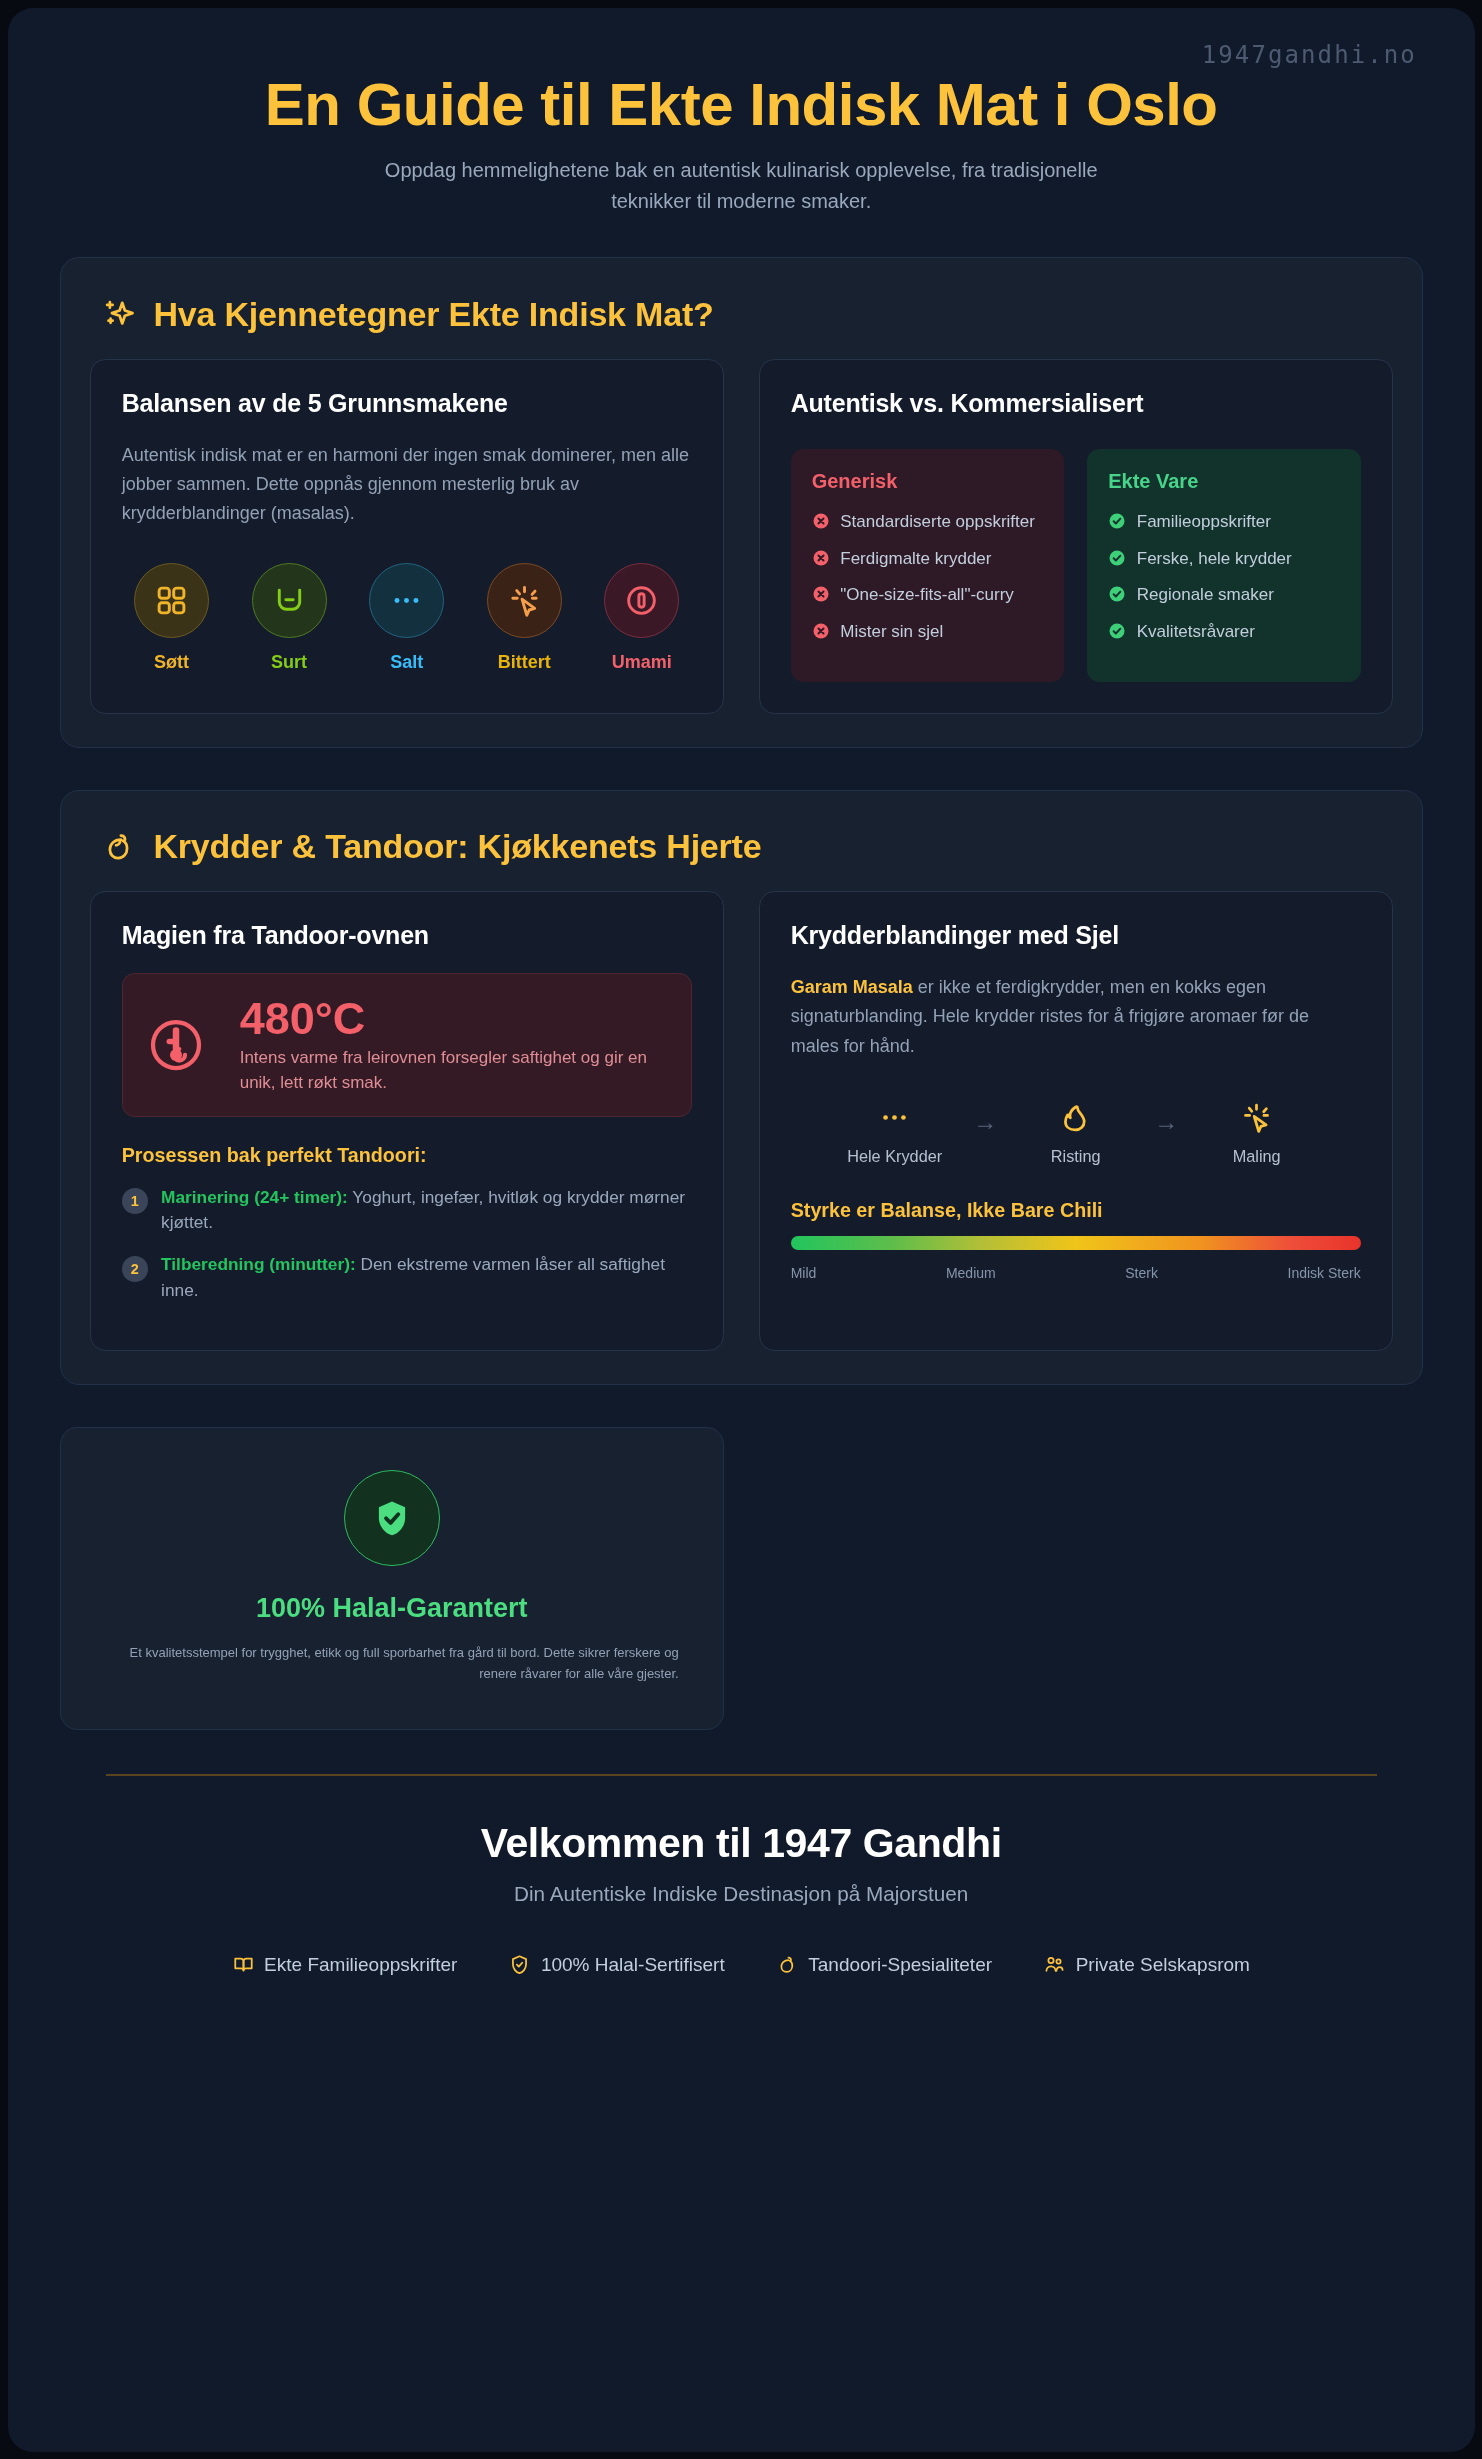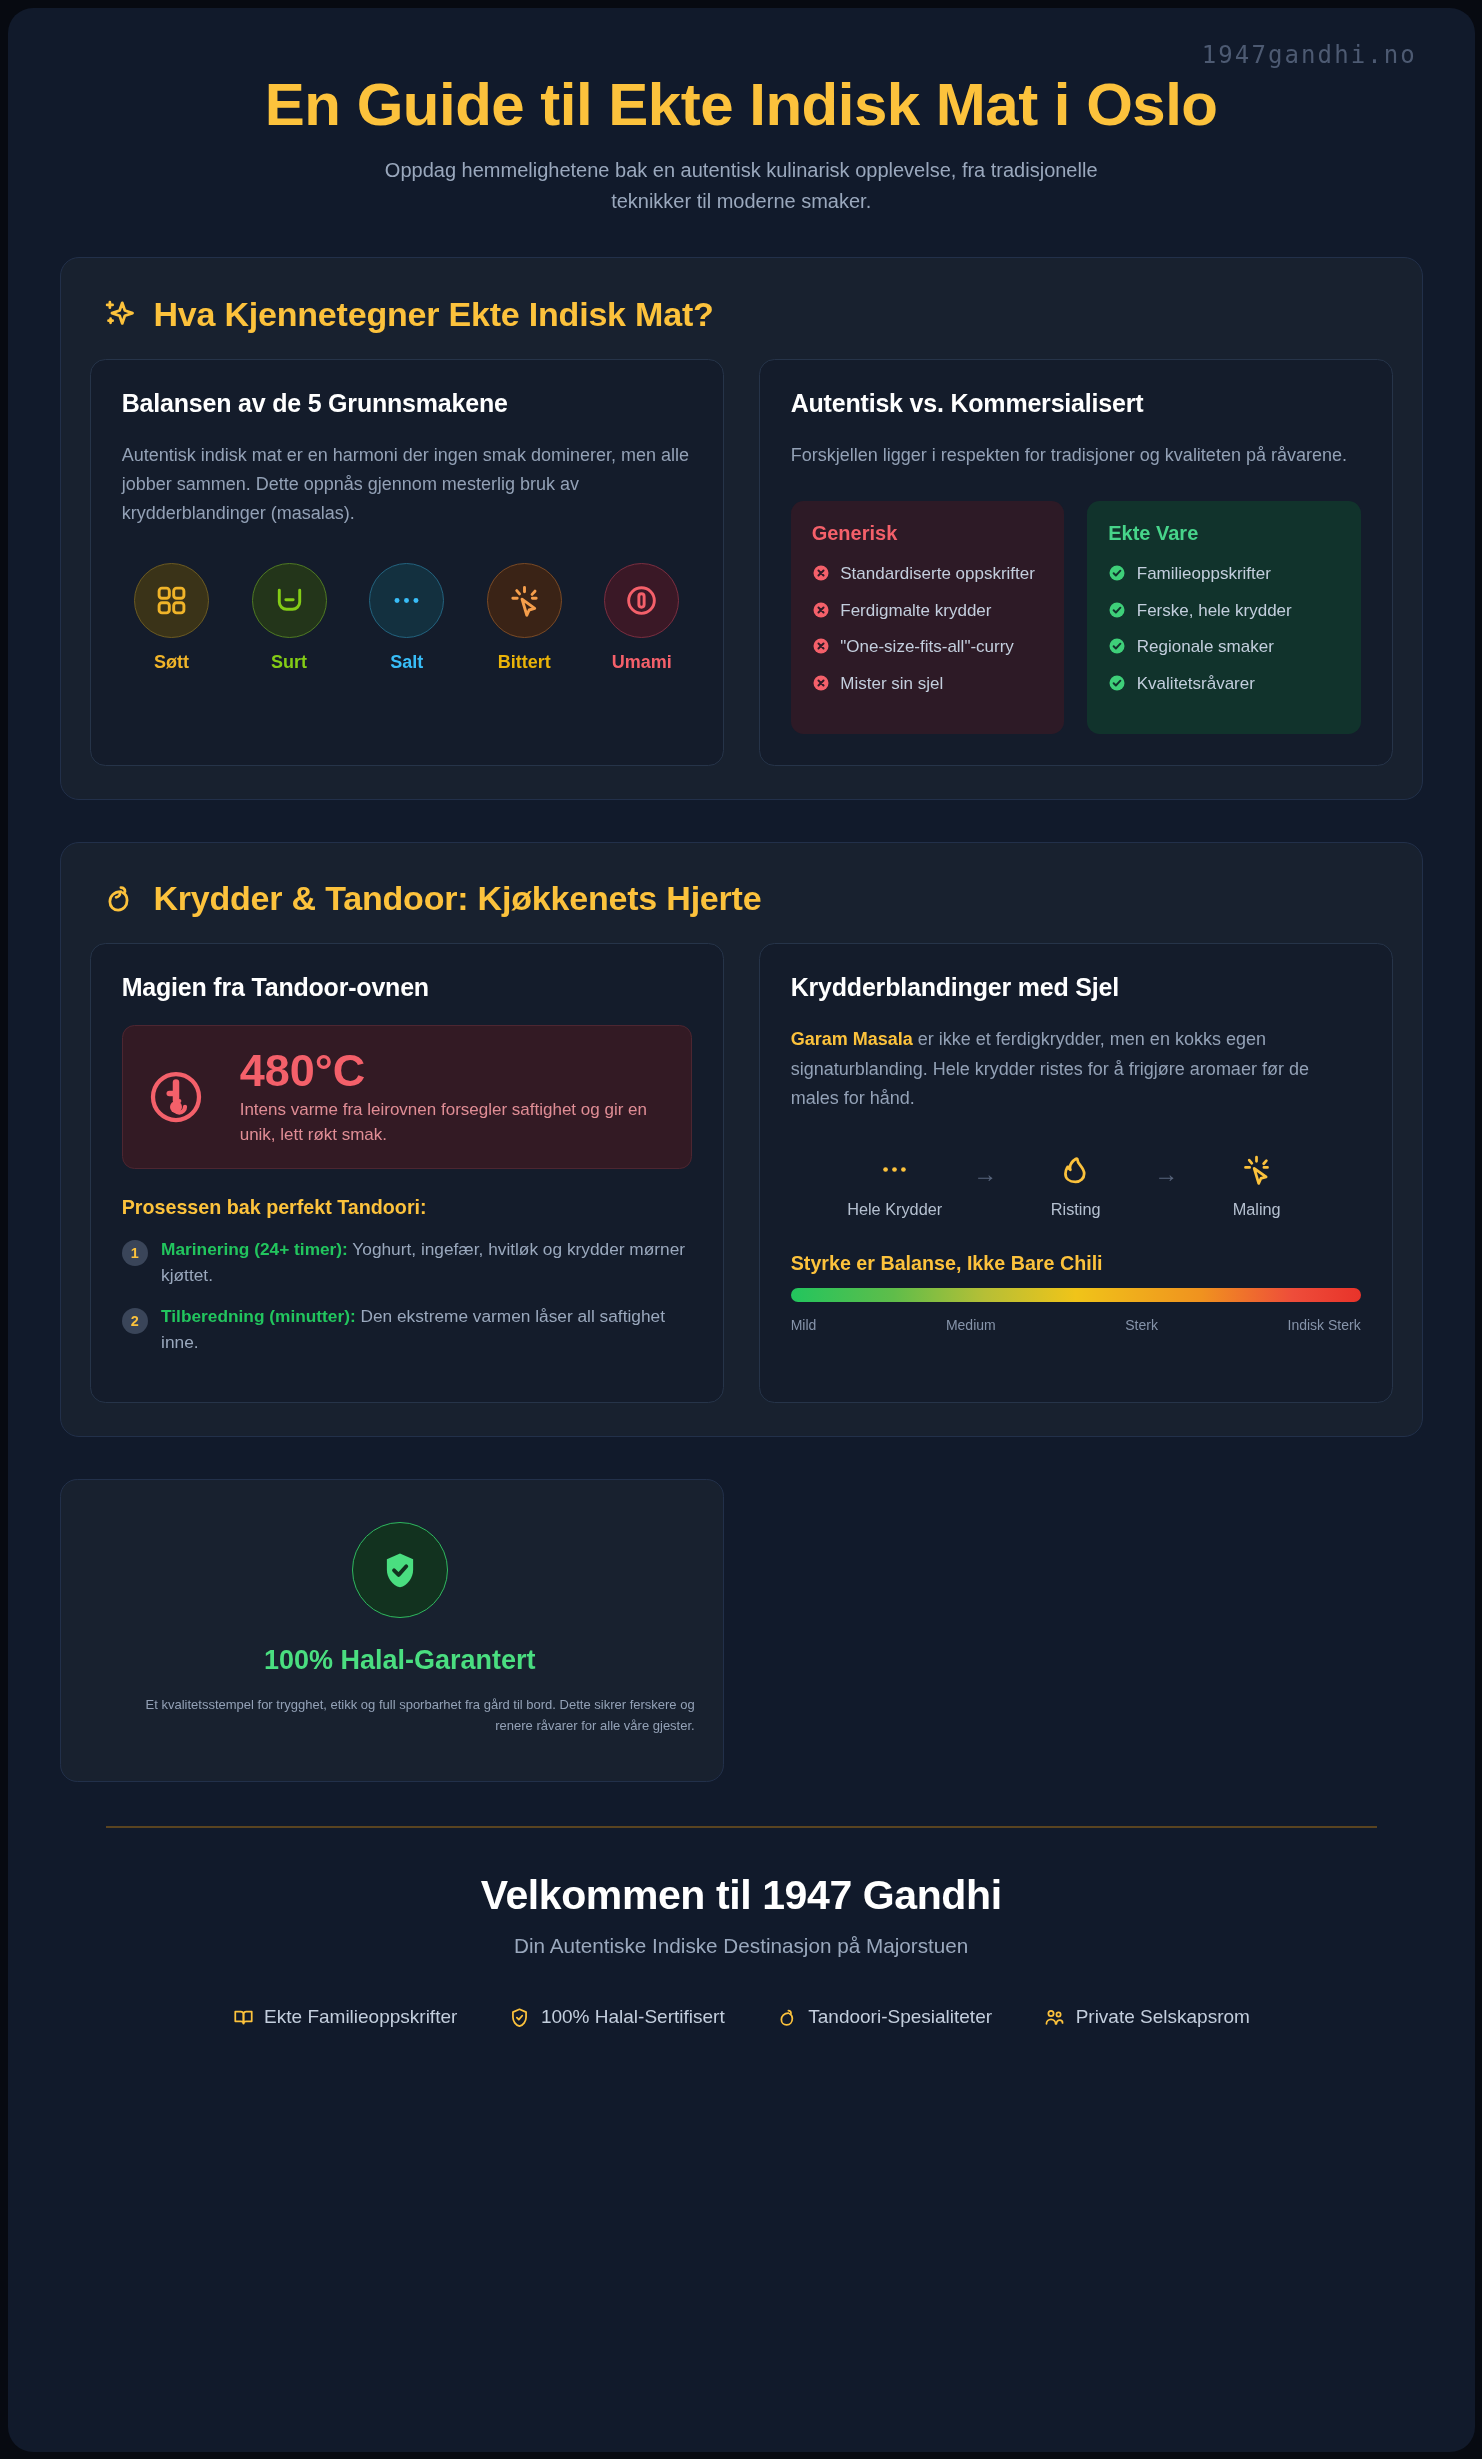--- a/index.html
+++ b/index.html
@@ -205,21 +205,21 @@
   .features {
     display: grid;
     grid-template-columns: 1fr 1fr;
     gap: 35px;
     margin-bottom: 44px;
   }
   .feat {
     background: #18212f;
     border: 1px solid #22304a;
     border-radius: 17.3px;
-    padding: 42px 28px 44px 44px;
+    padding: 42px 44px 44px 44px;
     text-align: center;
   }
   .feat .fbubble {
     width: 96px; height: 96px;
     border-radius: 50%;
     margin: 0 auto 27px auto;
     display: flex; align-items: center; justify-content: center;
   }
   .feat h3 { font-size: 27px; font-weight: bold; margin-bottom: 19px; }
   .feat p { font-size: 13px; line-height: 1.6; color: #93a1b6; text-align: right; }
@@ -325,21 +325,20 @@
                     </svg>
                   </span>
                 </div>
     <div class="tlabel" style="color:#f4606a">Umami</div>
               </div>
             </div>
       </div>
 
       <div class="card">
         <h3>Autentisk vs. Kommersialisert</h3>
-        <p class="body">Forskjellen ligger i respekten for tradisjoner og kvaliteten på råvarene.</p>
         <div class="compare">
           <div class="cmp bad">
             <h4>Generisk</h4>
             <ul id="bad-list">
                   <li>
                     <span class="mk"><span style="line-height:0;display:inline-flex">
                         <svg width="18" height="18" viewBox="0 0 24 24" fill="none" stroke="#f4606a" stroke-width="2" stroke-linecap="round" stroke-linejoin="round">
                           <circle cx="12" cy="12" r="10" fill="#f4606a" stroke="none"></circle>
                           <path d="M8.6 8.6l6.8 6.8M15.4 8.6l-6.8 6.8" stroke="#2d1a26" stroke-width="2.6"></path>
                         </svg>

